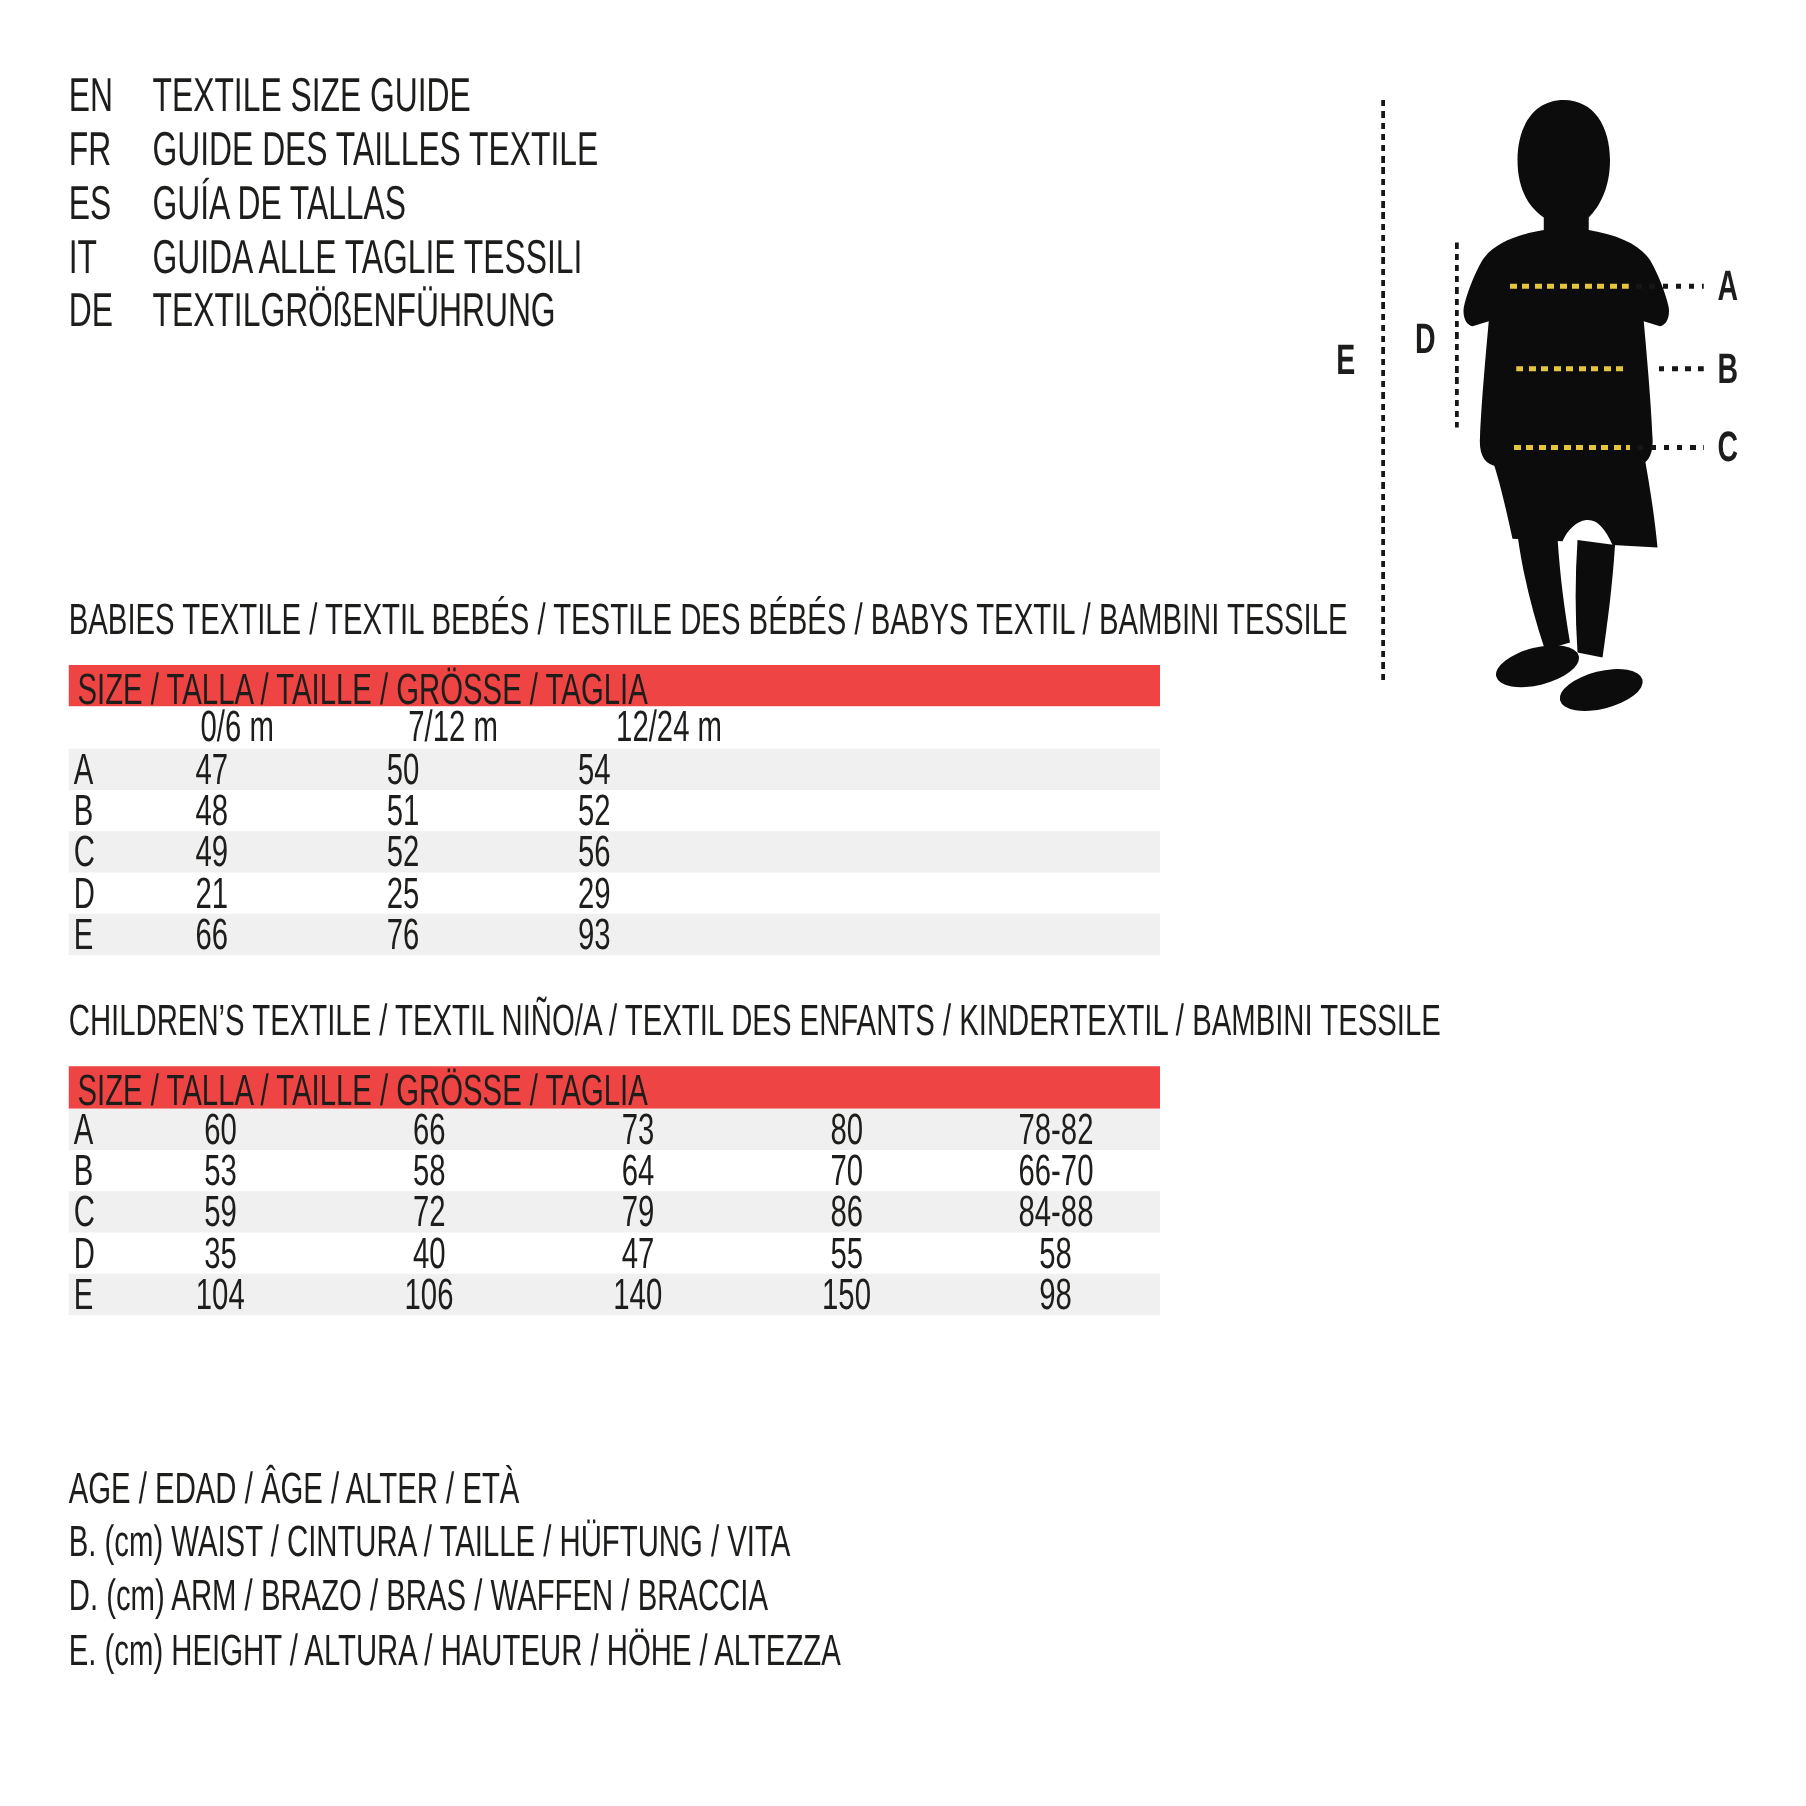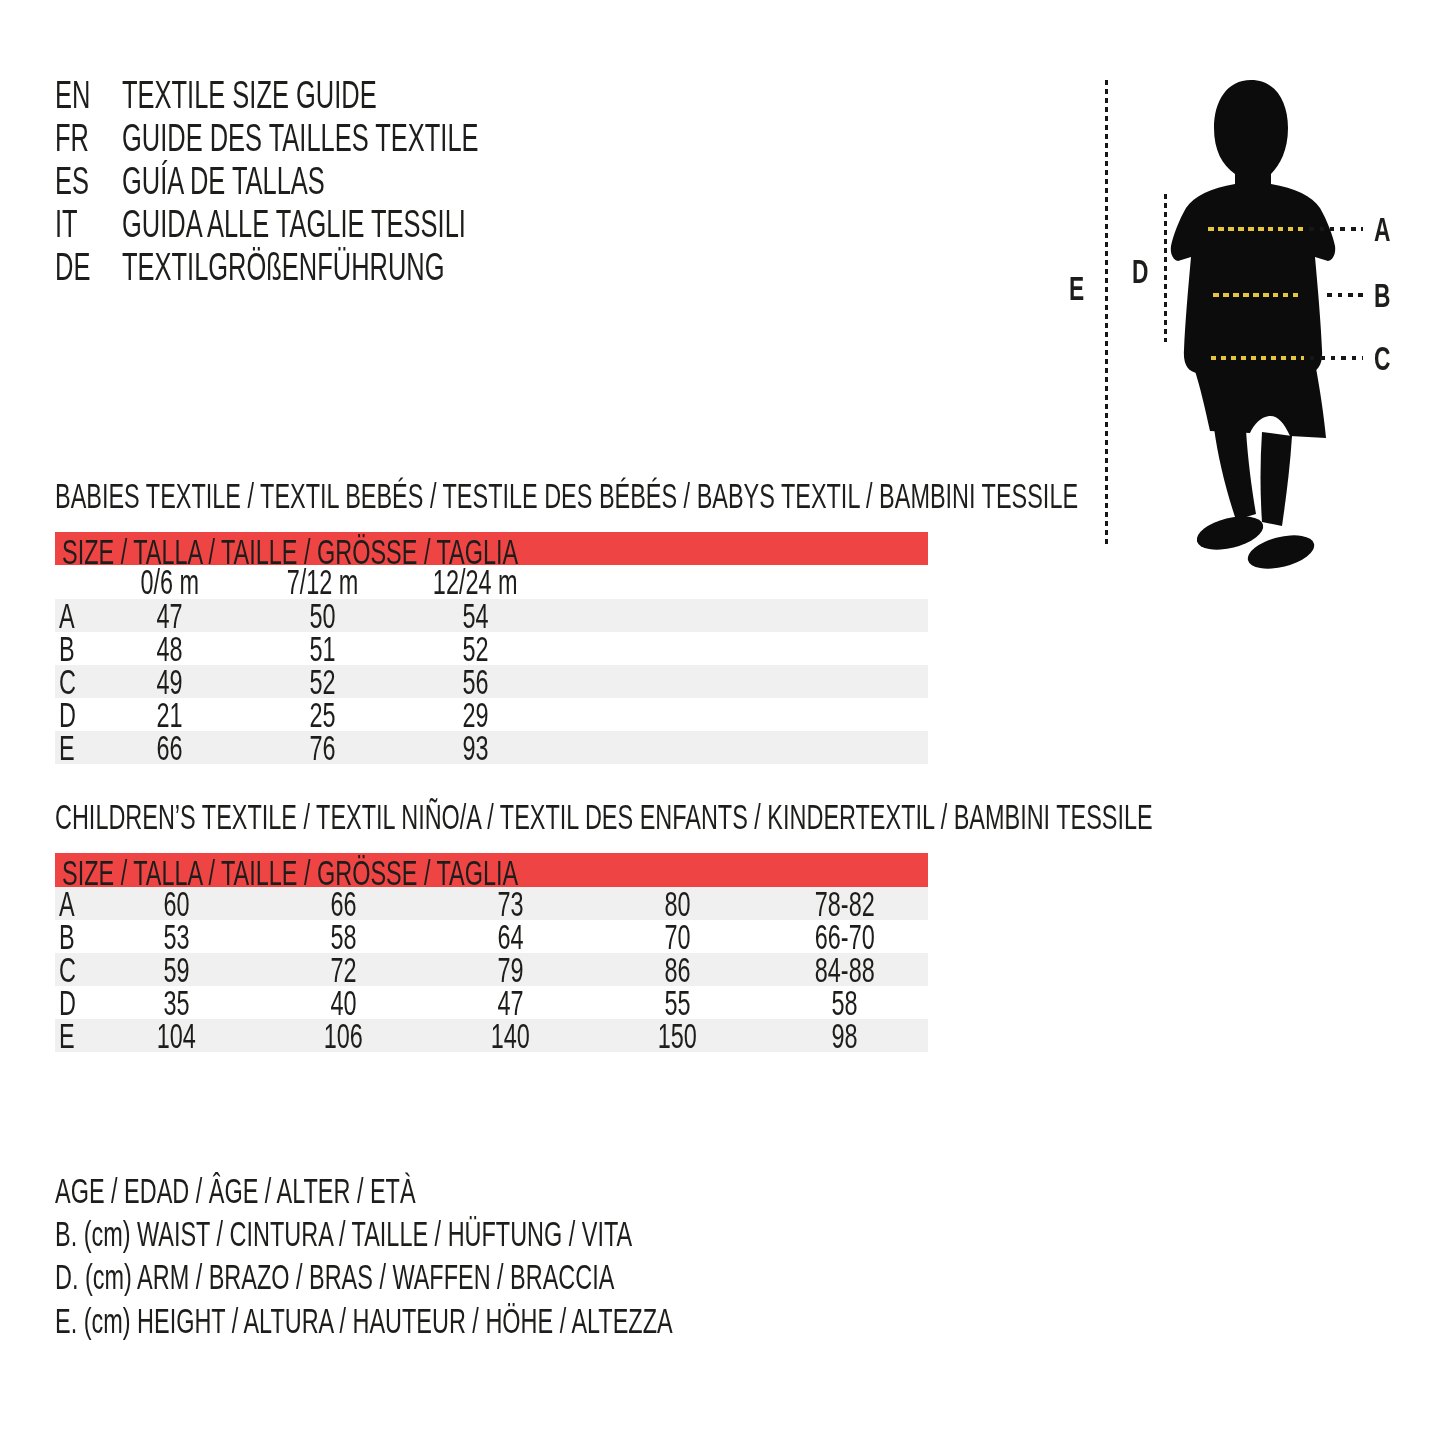--- a/index.html
+++ b/index.html
@@ -4,32 +4,32 @@
 <style>
   html,body{margin:0;padding:0;background:#ffffff;}
   .page{position:relative;width:1445px;height:1445px;background:#fff;overflow:hidden;
         font-family:"Liberation Sans",sans-serif;color:#1d1d1b;}
   
   .cnd{display:inline-block;transform:scaleX(0.67);transform-origin:0 50%;white-space:nowrap;}
   .cndc{display:inline-block;transform:scaleX(0.67);transform-origin:50% 50%;white-space:nowrap;}
   .abs{position:absolute;}
 
   
-  .langs{position:absolute;left:55px;top:74px;}
+  .langs{position:absolute;left:55px;top:56px;}
   .lang-row{display:flex;height:43px;align-items:center;font-size:38px;}
   .lang-code{width:67px;flex:0 0 67px;}
   
   .sec-title{position:absolute;left:55px;font-size:35px;line-height:36px;}
 
   
   .sg-table{position:absolute;left:55px;width:873px;}
   .bar{height:33px;background:#ef4444;display:flex;align-items:flex-start;padding-left:7px;
        font-size:35px;box-sizing:border-box;}
   .trow{display:flex;align-items:center;height:33px;font-size:35px;}
-  .colrow-b{height:34px;}
+  .colrow-b{height:34px;gap:20px;}
   .stripe{background:#f0f0f0;}
   .lblcell{width:38px;flex:0 0 38px;padding-left:4px;box-sizing:border-box;}
   .bcol{width:153px;flex:0 0 153px;text-align:center;display:flex;justify-content:center;align-items:center;}
   .ccol{width:167px;flex:0 0 167px;text-align:center;display:flex;justify-content:center;align-items:center;}
 
   
   .legend{position:absolute;left:55px;top:1133px;margin-top:36px;}
   .leg-line{height:43.4px;display:flex;align-items:center;font-size:35px;}
 
   

